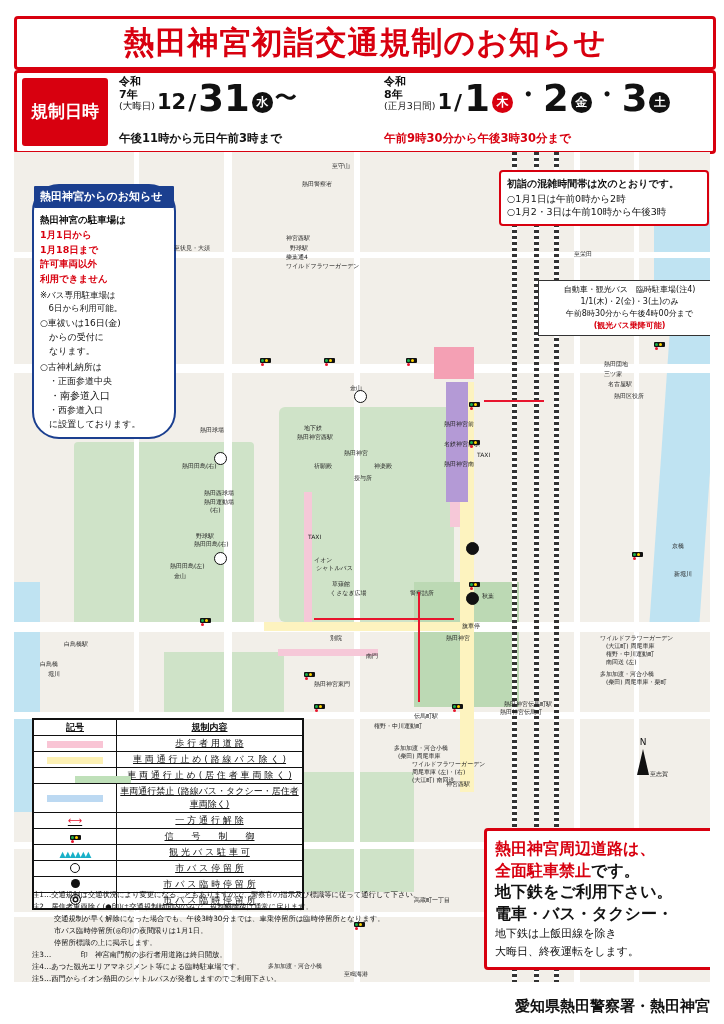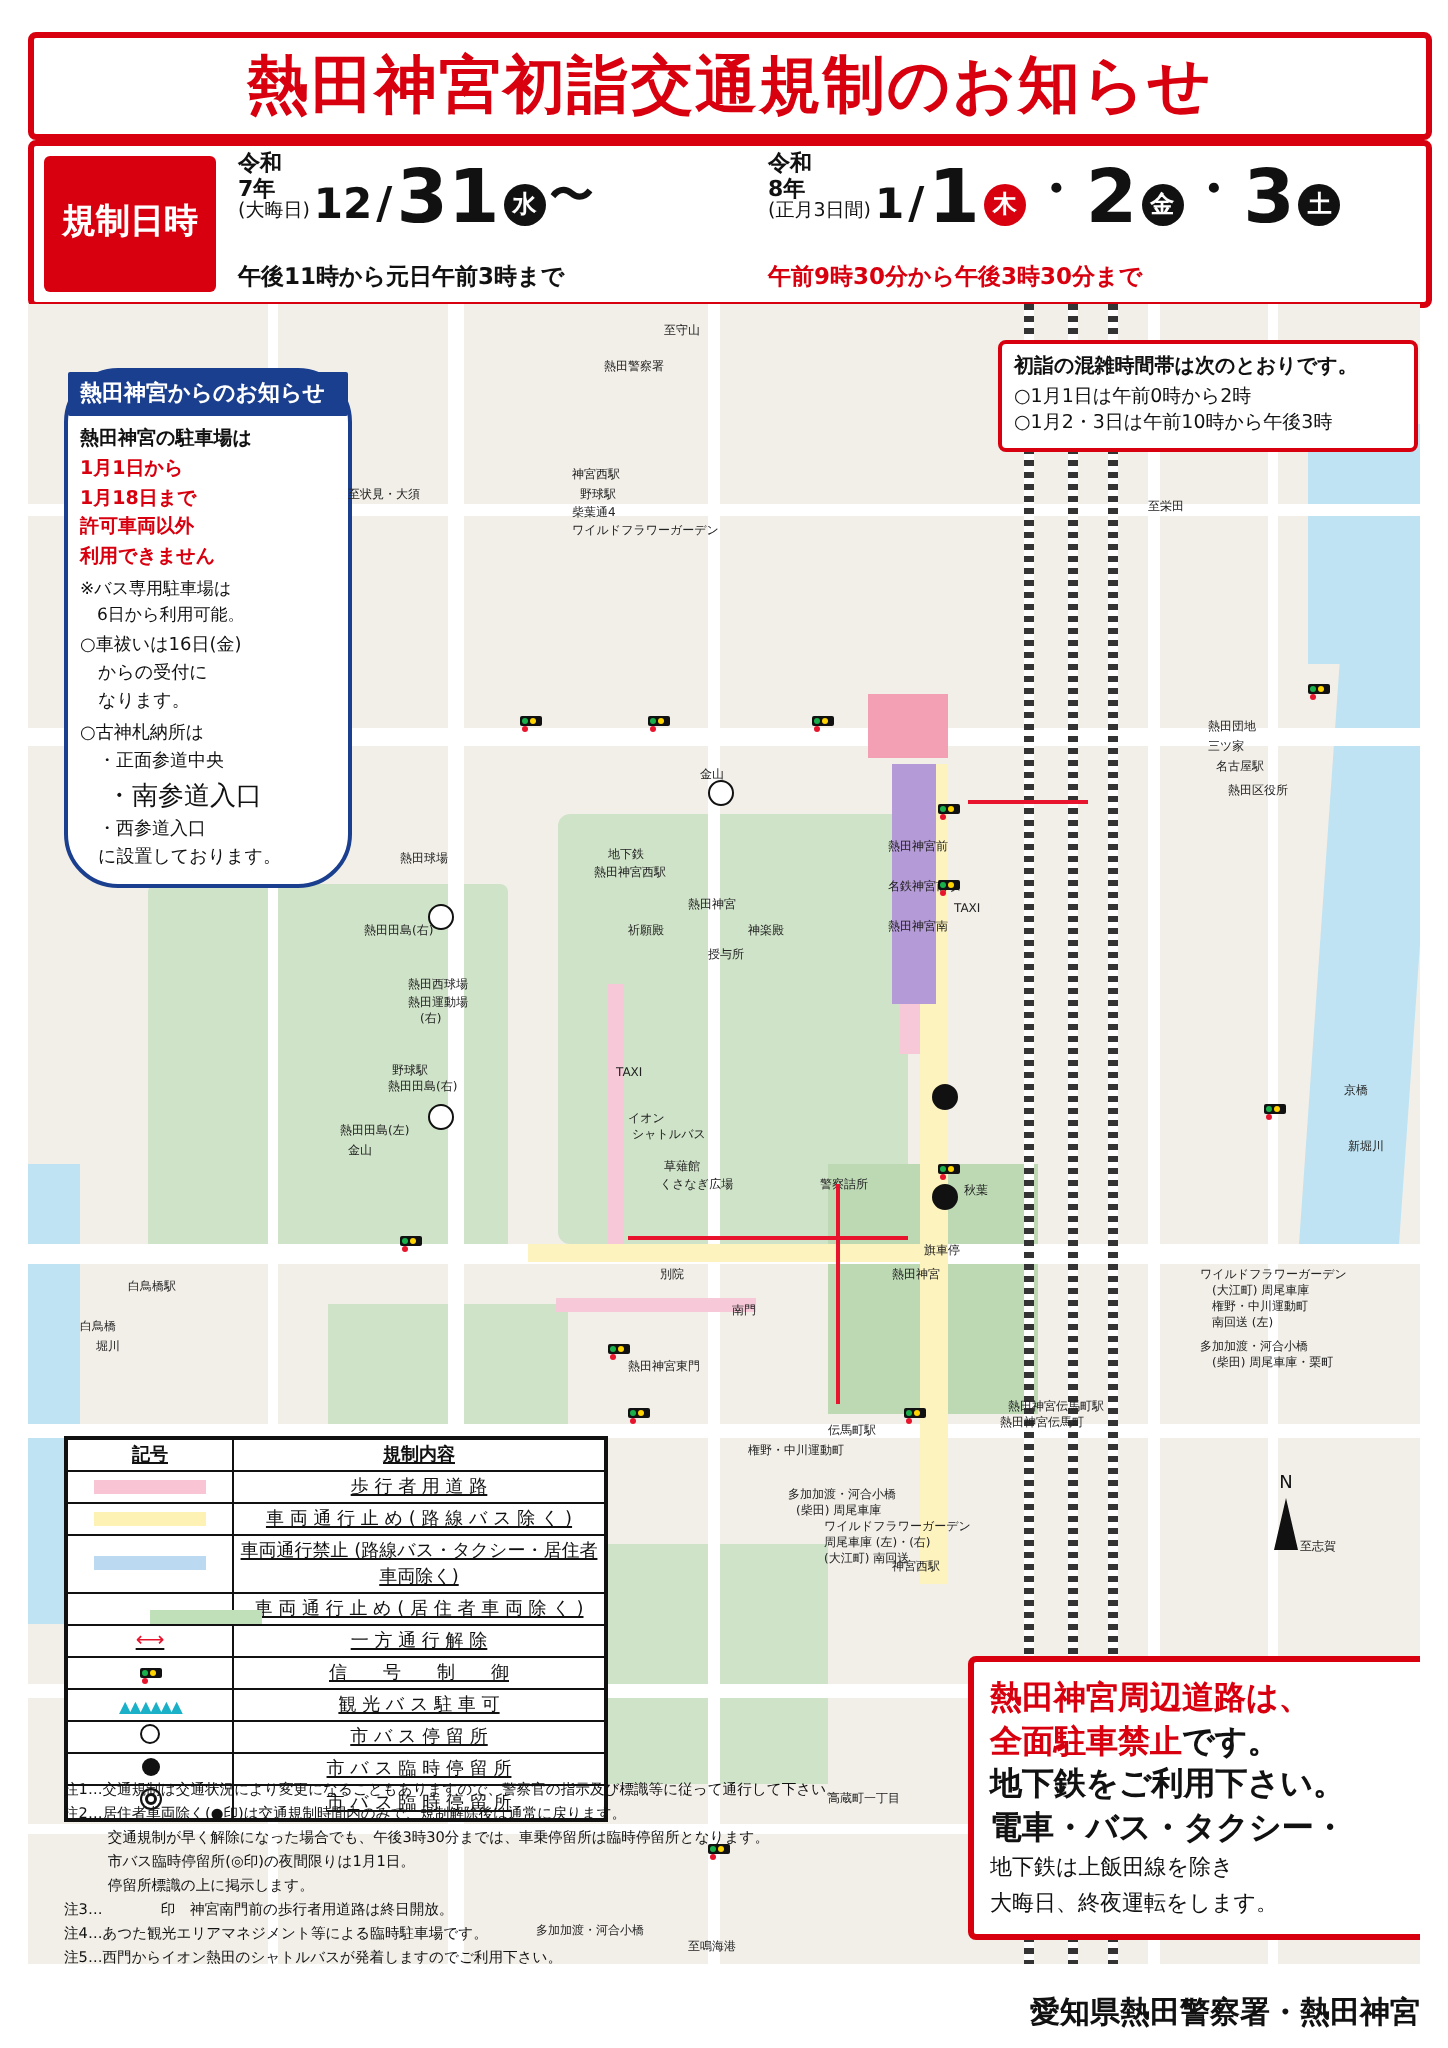--- a/index.html
+++ b/index.html
@@ -240,37 +240,43 @@
     <div class="block" style="left:420px;top:195px;width:40px;height:32px;background:#f4a0b4;"></div>
 
     <div class="box red info-right">
       <div class="boxbody">
         <div style="font-weight:bold;font-size:10px;">初詣の混雑時間帯は次のとおりです。</div>
         <div>○1月1日は午前0時から2時</div>
         <div>○1月2・3日は午前10時から午後3時</div>
       </div>
     </div>
 
+    <div class="parknote">
+      <div>自動車・観光バス　臨時駐車場(注4)</div>
+      <div>1/1(木)・2(金)・3(土)のみ</div>
+      <div>午前8時30分から午後4時00分まで</div>
+      <div class="red-t">(観光バス乗降可能)</div>
+    </div>
 
     <div class="box leftbox">
       <div class="boxhead">熱田神宮からのお知らせ</div>
       <div class="boxbody">
         <div style="font-weight:bold;">熱田神宮の駐車場は</div>
         <div class="red-t">1月1日から</div>
         <div class="red-t">1月18日まで</div>
         <div class="red-t">許可車両以外</div>
         <div class="red-t">利用できません</div>
         <div style="font-size:8.5px;margin-top:2px;">※バス専用駐車場は</div>
         <div style="font-size:8.5px;">　6日から利用可能。</div>
         <div style="font-size:9px;margin-top:2px;">○車祓いは16日(金)</div>
         <div style="font-size:9px;">　からの受付に</div>
         <div style="font-size:9px;">　なります。</div>
         <div style="font-size:9px;margin-top:2px;">○古神札納所は</div>
         <div style="font-size:9px;">　・正面参道中央</div>
-        <div style="font-size:13px;font-family:Liberation Mono, monospace;">　・南参道入口</div>
+        <div style="font-size:10px;font-family:Liberation Mono, monospace;">　・南参道入口</div>
         <div style="font-size:9px;">　・西参道入口</div>
         <div style="font-size:9px;">　に設置しております。</div>
       </div>
     </div>
 
     <div id="map-labels">
         <div class="maplabel" style="left: 318px; top: 10px;">至守山</div>
         <div class="maplabel" style="left: 288px; top: 28px;">熱田警察署</div>
         <div class="maplabel" style="left: 160px; top: 92px;">至状見・大須</div>
         <div class="maplabel" style="left: 272px; top: 82px;">神宮西駅</div>
@@ -426,28 +432,28 @@
         </tr>
         <tr>
               <td><span class="sw pink"></span></td>
               <td>歩 行 者 用 道 路</td>
             </tr>
         <tr>
               <td><span class="sw yellow"></span></td>
               <td>車 両 通 行 止 め ( 路 線 バ ス 除 く )</td>
             </tr>
         <tr>
-              <td><span class="sw blue"></span></td>
-              <td>車両通行禁止 (路線バス・タクシー・居住者車両除く)</td>
-            </tr>
-        <tr>
               <td>
                 <span class="sw green"></span>
               </td>
               <td>車 両 通 行 止 め ( 居 住 者 車 両 除 く )</td>
+            </tr>
+        <tr>
+              <td><span class="sw blue"></span></td>
+              <td>車両通行禁止 (路線バス・タクシー・居住者車両除く)</td>
             </tr>
         <tr>
               <td><span style="color:#e8142d;font-size:10px;">⟷</span></td>
               <td>一 方 通 行 解 除</td>
             </tr>
         <tr>
               <td><span class="sig" style="position:static;display:inline-block;"><i class="g"></i><i class="y"></i><i class="r"></i></span></td>
               <td>信　　号　　制　　御</td>
             </tr>
         <tr>

